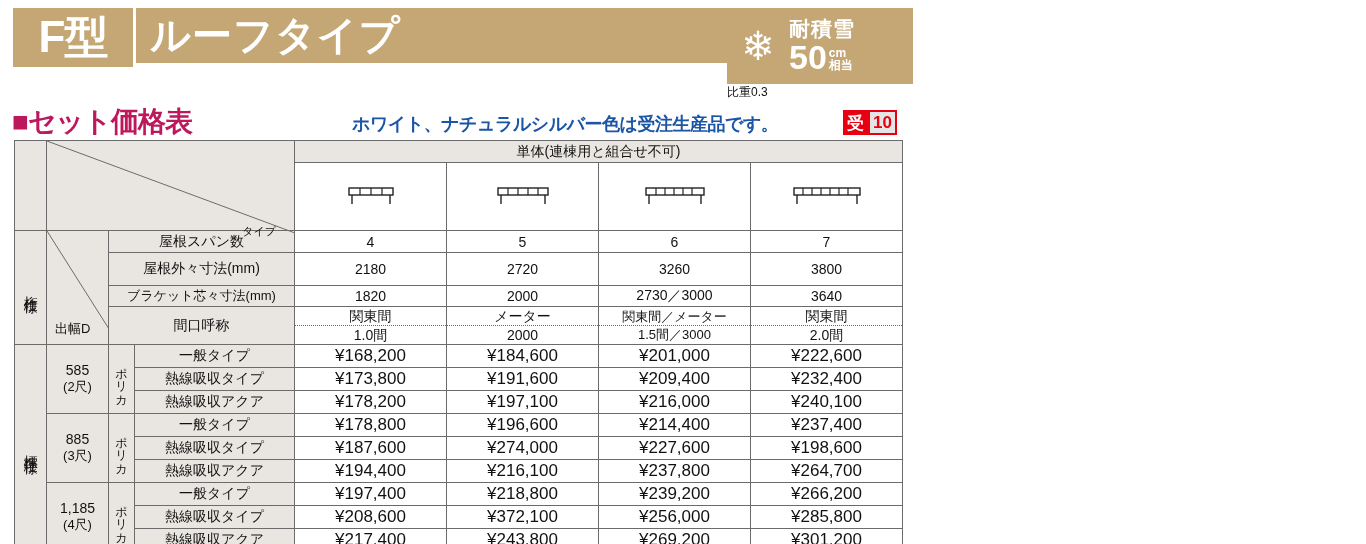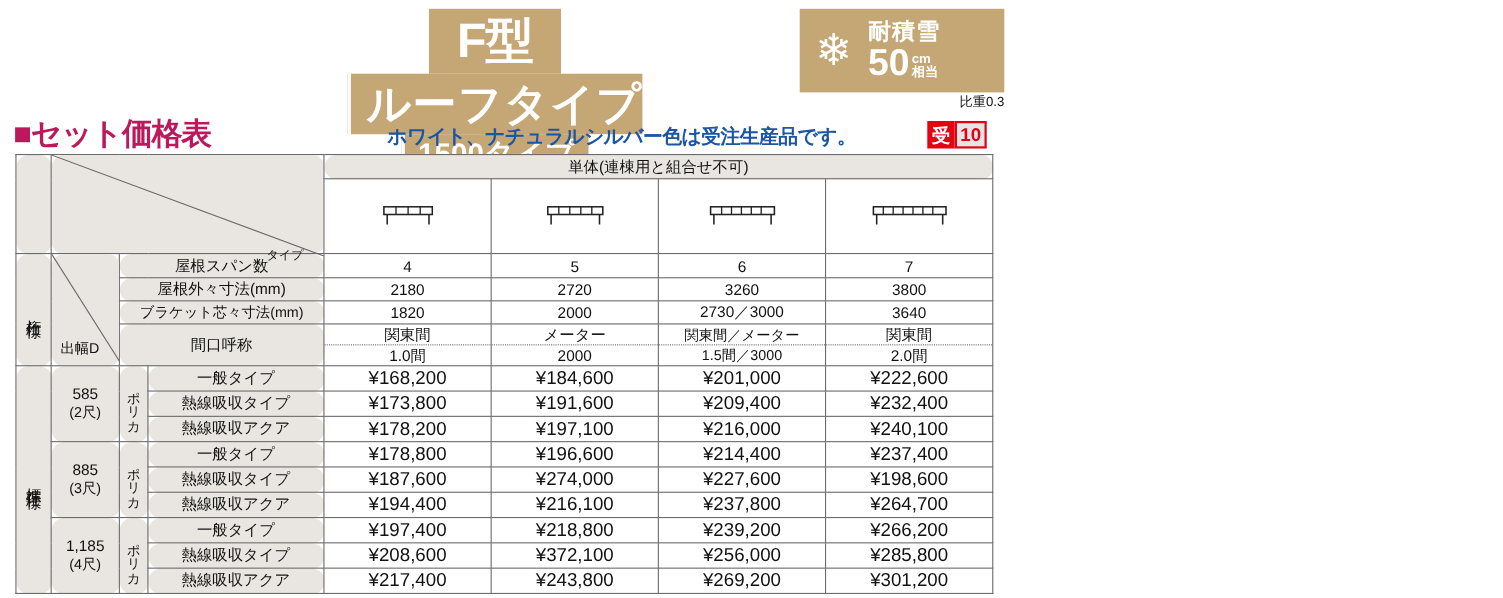--- a/index.html
+++ b/index.html
@@ -12,25 +12,24 @@
     position: relative;
     width: 1366px;
     height: 544px;
     background: #ffffff;
     overflow: hidden;
   }
 
   
   .header {
     position: absolute;
-    left: 0; top: 8px;
+    left: 13px; top: 8px;
     width: 900px; height: 84px;
     display: flex;
-    align-items: center;
-    flex-direction: column;
+    align-items: flex-start;
   }
   .hdr-type {
     width: 120px;
     background: #c3a濃;
     background: #c4a775;
     color: #ffffff;
     font-size: 44px;
     font-weight: bold;
     display: flex;
     align-items: center;
@@ -103,21 +102,21 @@
     font-size: 12px;
     font-weight: bold;
     line-height: 1.0;
     padding-bottom: 3px;
     padding-left: 2px;
   }
   .snow-sub {
     position: absolute;
     left: 727px; top: 84px;
     width: 186px;
-    text-align: right;
+    text-align: left;
     font-size: 12px;
     color: #111111;
   }
 
   
   .sect-title {
     position: absolute;
     left: 12px; top: 103px;
     font-size: 28px;
     font-weight: bold;
@@ -166,21 +165,21 @@
     color: #111111;
   }
   table.price td, table.price th {
     border: 1px solid #6b6b6b;
     padding: 0;
     text-align: center;
     vertical-align: middle;
     font-weight: normal;
     background: #ffffff;
   }
-  .shade { background: #e9e6e1 !important; border-radius: 11px; }
+  .shade { background: #e9e6e1 !important; }
   .vert {
     writing-mode: vertical-rl;
     text-orientation: upright;
     letter-spacing: 2px;
     font-size: 14px;
     line-height: 1.1;
     white-space: nowrap;
   }
   .vert-sm {
     writing-mode: vertical-rl;
@@ -349,21 +348,21 @@
           <span class="t-d">出幅D</span>
         </td>
         <td class="shade" colspan="2" style="height:22px">屋根スパン数</td>
         <td>4</td>
         <td>5</td>
         <td>6</td>
         <td>7</td>
       </tr>
 
       <tr>
-        <td class="shade" colspan="2" style="height:21px">屋根外々寸法(mm)</td>
+        <td class="shade" colspan="2" style="height:33px">屋根外々寸法(mm)</td>
         <td>2180</td>
         <td>2720</td>
         <td>3260</td>
         <td>3800</td>
       </tr>
 
       <tr>
         <td class="shade small" colspan="2" style="height:21px">ブラケット芯々寸法(mm)</td>
         <td>1820</td>
         <td>2000</td>

